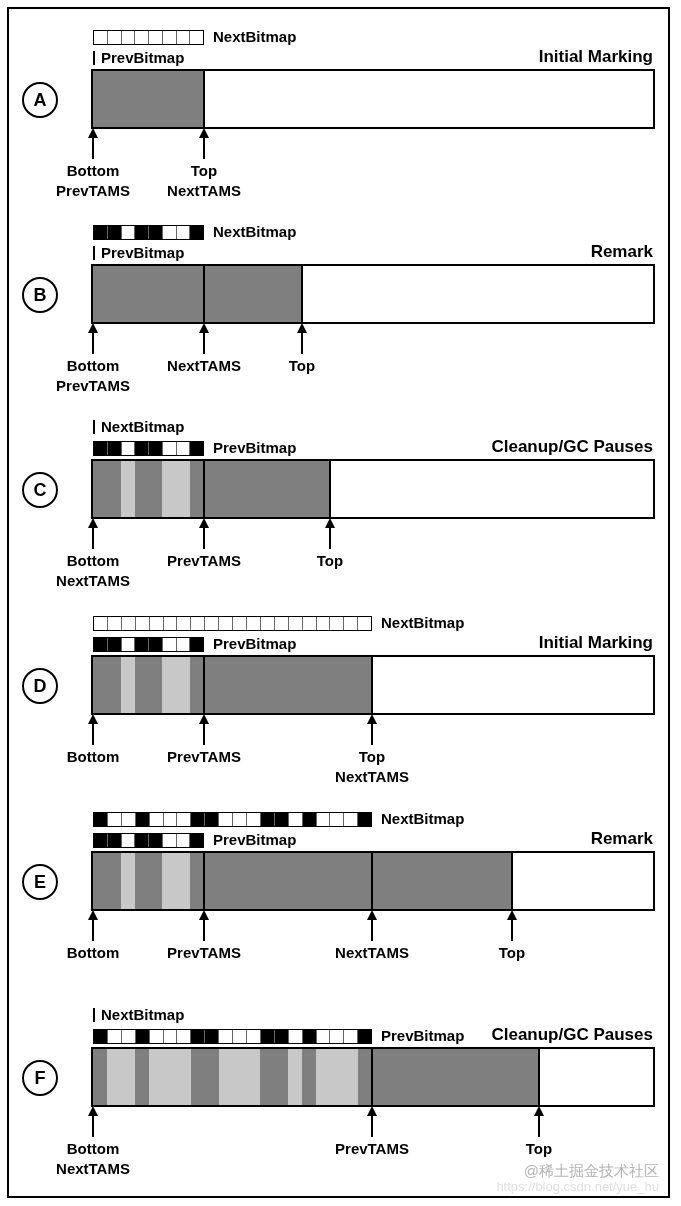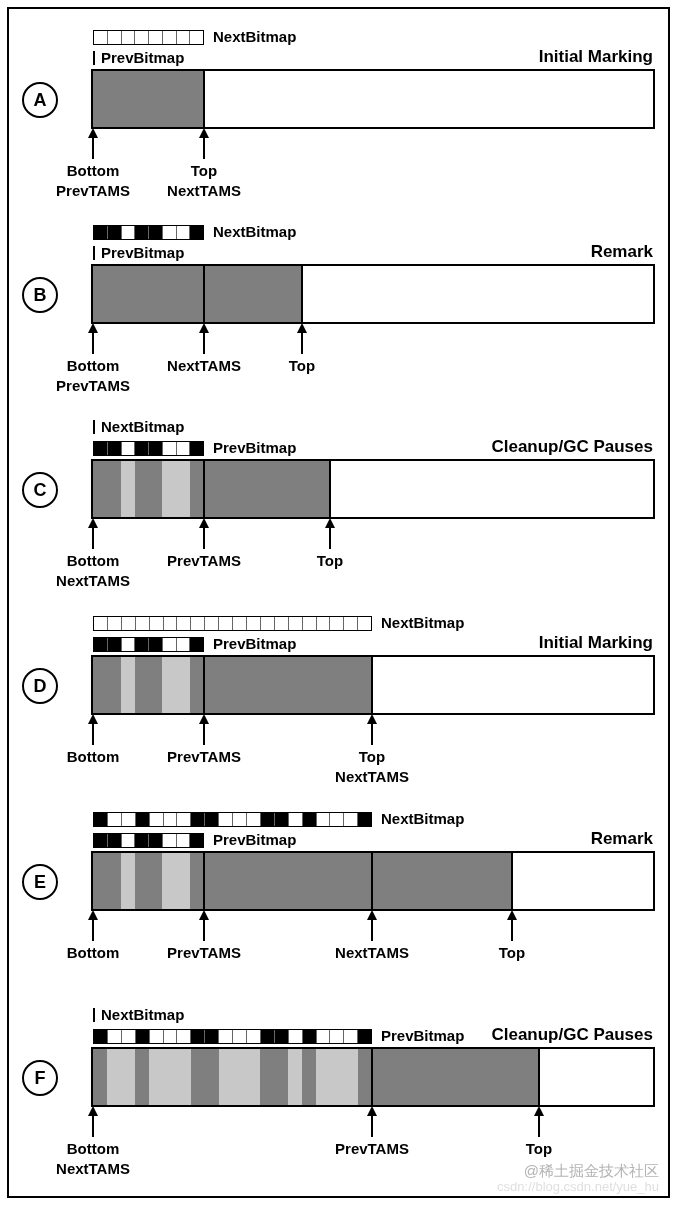--- a/index.html
+++ b/index.html
@@ -32,21 +32,21 @@
   .wm1{font-size:15px;color:#b3b3b3;line-height:17px;}
   .wm2{font-size:13px;color:#dfdfe2;line-height:15px;}
 </style>
 </head>
 <body>
 
 <div id="canvas">
   <div class="frame"></div>
   <div class="watermark">
     <div class="wm1">@稀土掘金技术社区</div>
-    <div class="wm2">csdn://blog.csdn.net/yue_hu</div>
+    <div class="wm2">https://blog.csdn.net/yue_hu</div>
   </div>
 <div class="badge" style="left: 22px; top: 82px;">A</div>
     <div class="phase-title" style="right: 28px; top: 48px;">Initial Marking</div>
     <div class="bitmap-row" style="left: 93px; top: 30px; width: 111px;">
       <div class="bitmap-cell" style="background: rgb(255, 255, 255);"></div>
       <div class="bitmap-cell" style="background: rgb(255, 255, 255);"></div>
       <div class="bitmap-cell" style="background: rgb(255, 255, 255);"></div>
       <div class="bitmap-cell" style="background: rgb(255, 255, 255);"></div>
       <div class="bitmap-cell" style="background: rgb(255, 255, 255);"></div>
       <div class="bitmap-cell" style="background: rgb(255, 255, 255);"></div>

